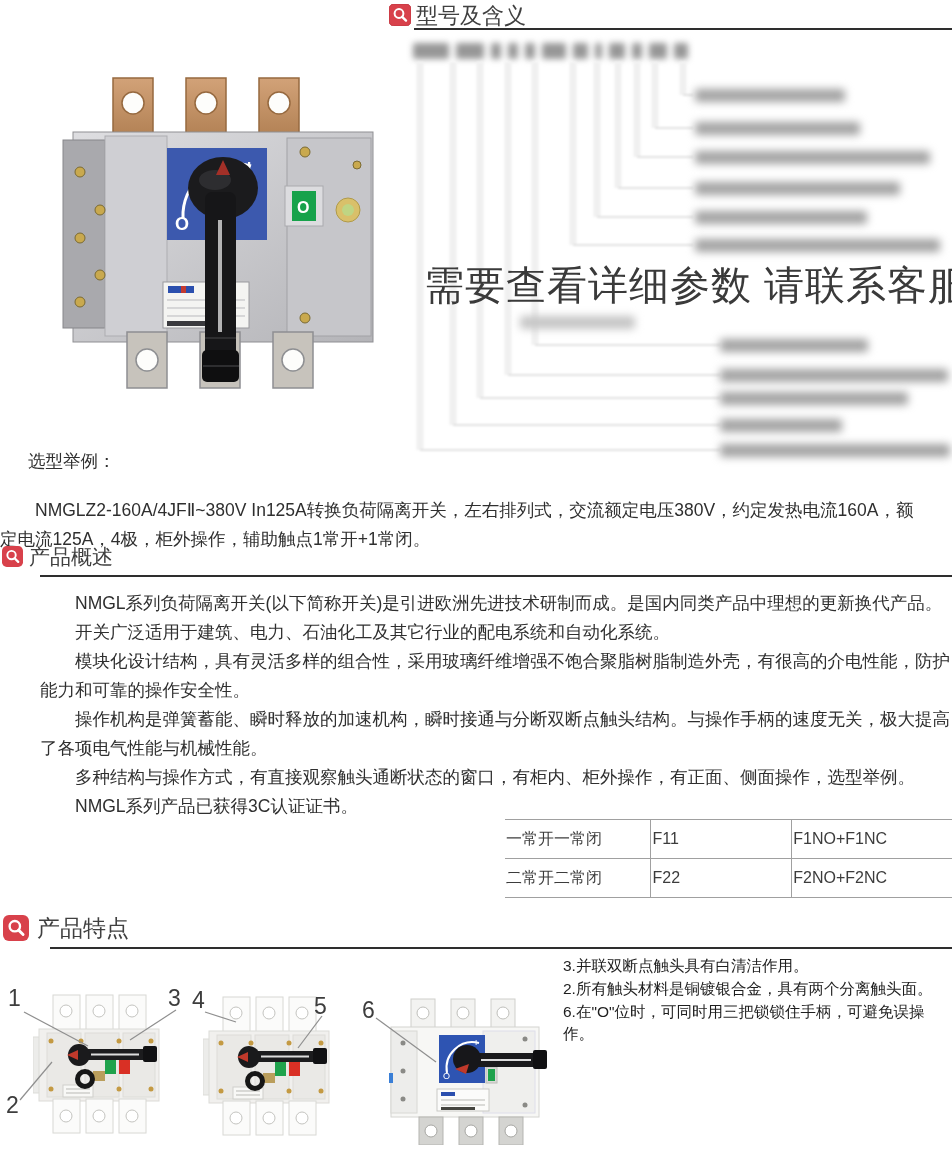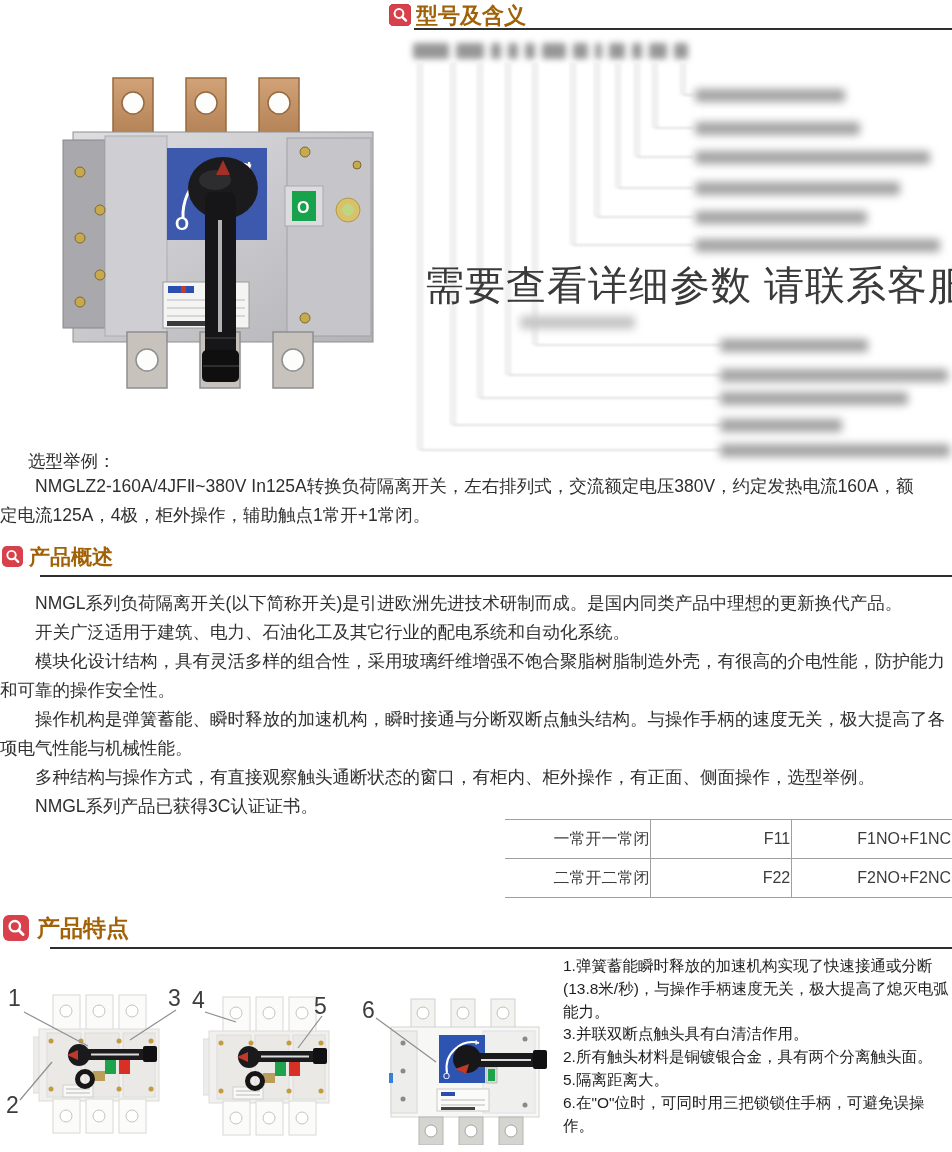--- a/index.html
+++ b/index.html
@@ -1,39 +1,39 @@
 <!DOCTYPE html>
 <html><head>
 <meta charset="utf-8">
 <style>
   html,body{margin:0;padding:0;background:#fff;}
   #page{position:relative;width:952px;height:1152px;background:#ffffff;overflow:hidden;
         font-family:"Liberation Sans","DejaVu Sans",sans-serif;color:#333;}
   .abs{position:absolute;}
 
   
-  .sec-title{position:absolute;color:#a16207;font-weight:700;white-space:nowrap;}
+  .sec-title{position:absolute;color:#404040;font-weight:400;white-space:nowrap;}
   .sec-rule{position:absolute;background:#2e2e2e;height:2px;}
   .sec-icon{position:absolute;}
 
   
   .blur-line{position:absolute;height:13px;background:#a2a2a2;border-radius:3px;filter:blur(4px);}
   .blur-line.lite{background:#c4c4c4;}
   .blur-code{position:absolute;display:flex;gap:7px;filter:blur(3px);}
   .blur-code span{display:inline-block;height:16px;background:#979797;border-radius:2px;}
 
   .notice{position:absolute;font-size:40px;font-weight:500;color:#3a3a3a;letter-spacing:1px;white-space:nowrap;z-index:6;}
 
   .body-txt{font-size:17.5px;line-height:29px;color:#2f2f2f;}
-  .body-txt p{margin:0;}
+  .body-txt p{margin:0;padding-left:40px;}
 
   
   table.aux{position:absolute;left:505px;top:819px;width:447px;border-collapse:collapse;}
   table.aux td{border-top:1.5px solid #a0a0a0;border-bottom:1.5px solid #a0a0a0;
-               height:36px;text-align:right;font-size:16px;color:#3c3c3c;}
+               height:36px;text-align:left;font-size:16px;color:#3c3c3c;}
   table.aux td + td{border-left:1.5px solid #a0a0a0;}
   table.aux td:nth-child(1){width:146px;}
   table.aux td:nth-child(2){width:140px;}
   table.aux td:nth-child(3){width:159px;}
 
   .features{position:absolute;left:563px;top:955px;width:389px;font-size:15.5px;line-height:22.8px;color:#1e1e1e;}
   .features div{margin:0;}
 
   .callout-num{position:absolute;font-size:23px;color:#3d3d3d;z-index:4;}
 </style>
@@ -185,21 +185,21 @@
       <polygon points="168,90 161,105 175,105" fill="#a33028"></polygon>
       <rect x="150" y="122" width="31" height="168" rx="7" fill="#161618"></rect>
       <rect x="147" y="280" width="37" height="32" rx="5" fill="#0f0f10"></rect>
       <rect x="163" y="150" width="4" height="112" fill="#e8e8e8" opacity="0.75"></rect>
       <line x1="150" y1="268" x2="181" y2="268" stroke="#2e2e30" stroke-width="2"></line>
       <line x1="148" y1="296" x2="184" y2="296" stroke="#2e2e30" stroke-width="2"></line>
     </g>
   </svg>
 
   <div class="abs body-txt" style="left:8px;top:447px;margin-left:20px;">选型举例：</div>
-  <div class="abs body-txt" style="left:0px;top:472px;width:928px;">　　NMGLZ2-160A/4JFⅡ~380V In125A转换负荷隔离开关，左右排列式，交流额定电压380V，约定发热电流160A，额定电流125A，4极，柜外操作，辅助触点1常开+1常闭。</div>
+  <div class="abs body-txt" style="left:0px;top:496px;width:928px;">　　NMGLZ2-160A/4JFⅡ~380V In125A转换负荷隔离开关，左右排列式，交流额定电压380V，约定发热电流160A，额定电流125A，4极，柜外操作，辅助触点1常开+1常闭。</div>
 
   <svg class="sec-icon" style="left:2px;top:546px;" width="21" height="21" viewBox="0 0 22 22">
     <rect x="0" y="0" width="22" height="22" rx="5" fill="#d8414b"></rect>
     <circle cx="10" cy="9.5" r="4.4" fill="none" stroke="#ffffff" stroke-width="2"></circle>
     <line x1="13.2" y1="12.8" x2="17" y2="16.6" stroke="#ffffff" stroke-width="2.4" stroke-linecap="round"></line>
   </svg>
   <div class="sec-title" style="left:29px;top:543px;font-size:21px;">产品概述</div>
   <div class="sec-rule" style="left:40px;top:575px;width:912px;"></div>
 
   <div class="abs body-txt" style="left:0px;top:589px;width:952px;">
@@ -230,24 +230,22 @@
 
   <svg class="sec-icon" style="left:3px;top:915px;" width="26" height="26" viewBox="0 0 22 22">
     <rect x="0" y="0" width="22" height="22" rx="5" fill="#d8414b"></rect>
     <circle cx="10" cy="9.5" r="4.4" fill="none" stroke="#ffffff" stroke-width="2"></circle>
     <line x1="13.2" y1="12.8" x2="17" y2="16.6" stroke="#ffffff" stroke-width="2.4" stroke-linecap="round"></line>
   </svg>
   <div class="sec-title" style="left:37px;top:913px;font-size:23px;">产品特点</div>
   <div class="sec-rule" style="left:50px;top:947px;width:902px;"></div>
 
   <div class="features">
-    <div>1.弹簧蓄能瞬时释放的加速机构实现了快速接通或分断(13.8米/秒)，与操作手柄速度无关，极大提高了熄灭电弧能力。</div>
     <div>3.并联双断点触头具有白清洁作用。</div>
     <div>2.所有触头材料是铜镀银合金，具有两个分离触头面。</div>
-    <div>5.隔离距离大。</div>
     <div>6.在"O"位时，可同时用三把锁锁住手柄，可避免误操作。</div>
   </div>
 
   <svg class="abs" style="left:33px;top:993px;" width="132" height="142" viewBox="0 0 132 142">
     <g fill="#fbfbfa" stroke="#d8d8d4">
       <rect x="20" y="2" width="27" height="36"></rect>
         <rect x="53" y="2" width="27" height="36"></rect>
         <rect x="86" y="2" width="27" height="36"></rect>
       <circle cx="33" cy="18" r="6" fill="#ffffff" stroke="#c4c4c0"></circle>
       <circle cx="66" cy="18" r="6" fill="#ffffff" stroke="#c4c4c0"></circle>

